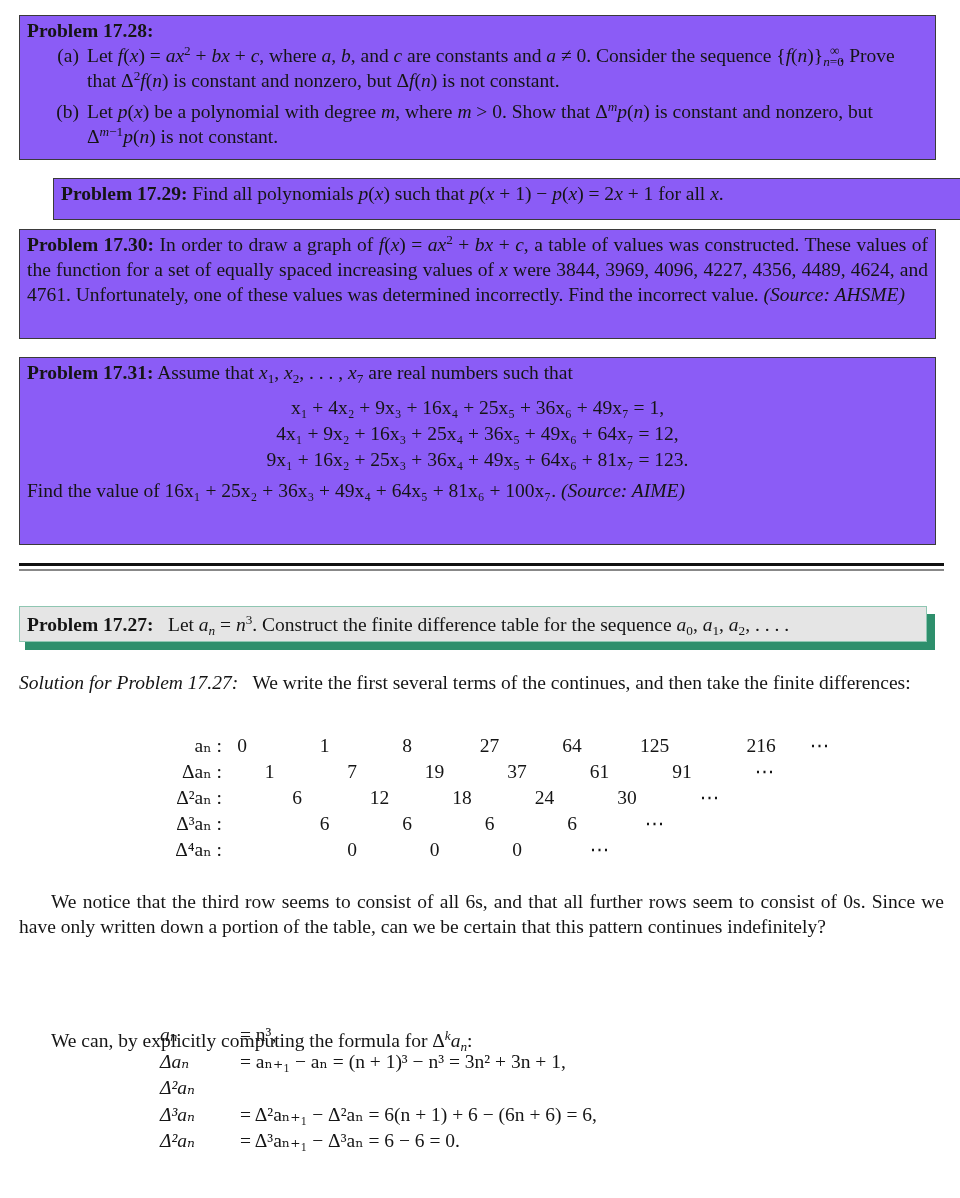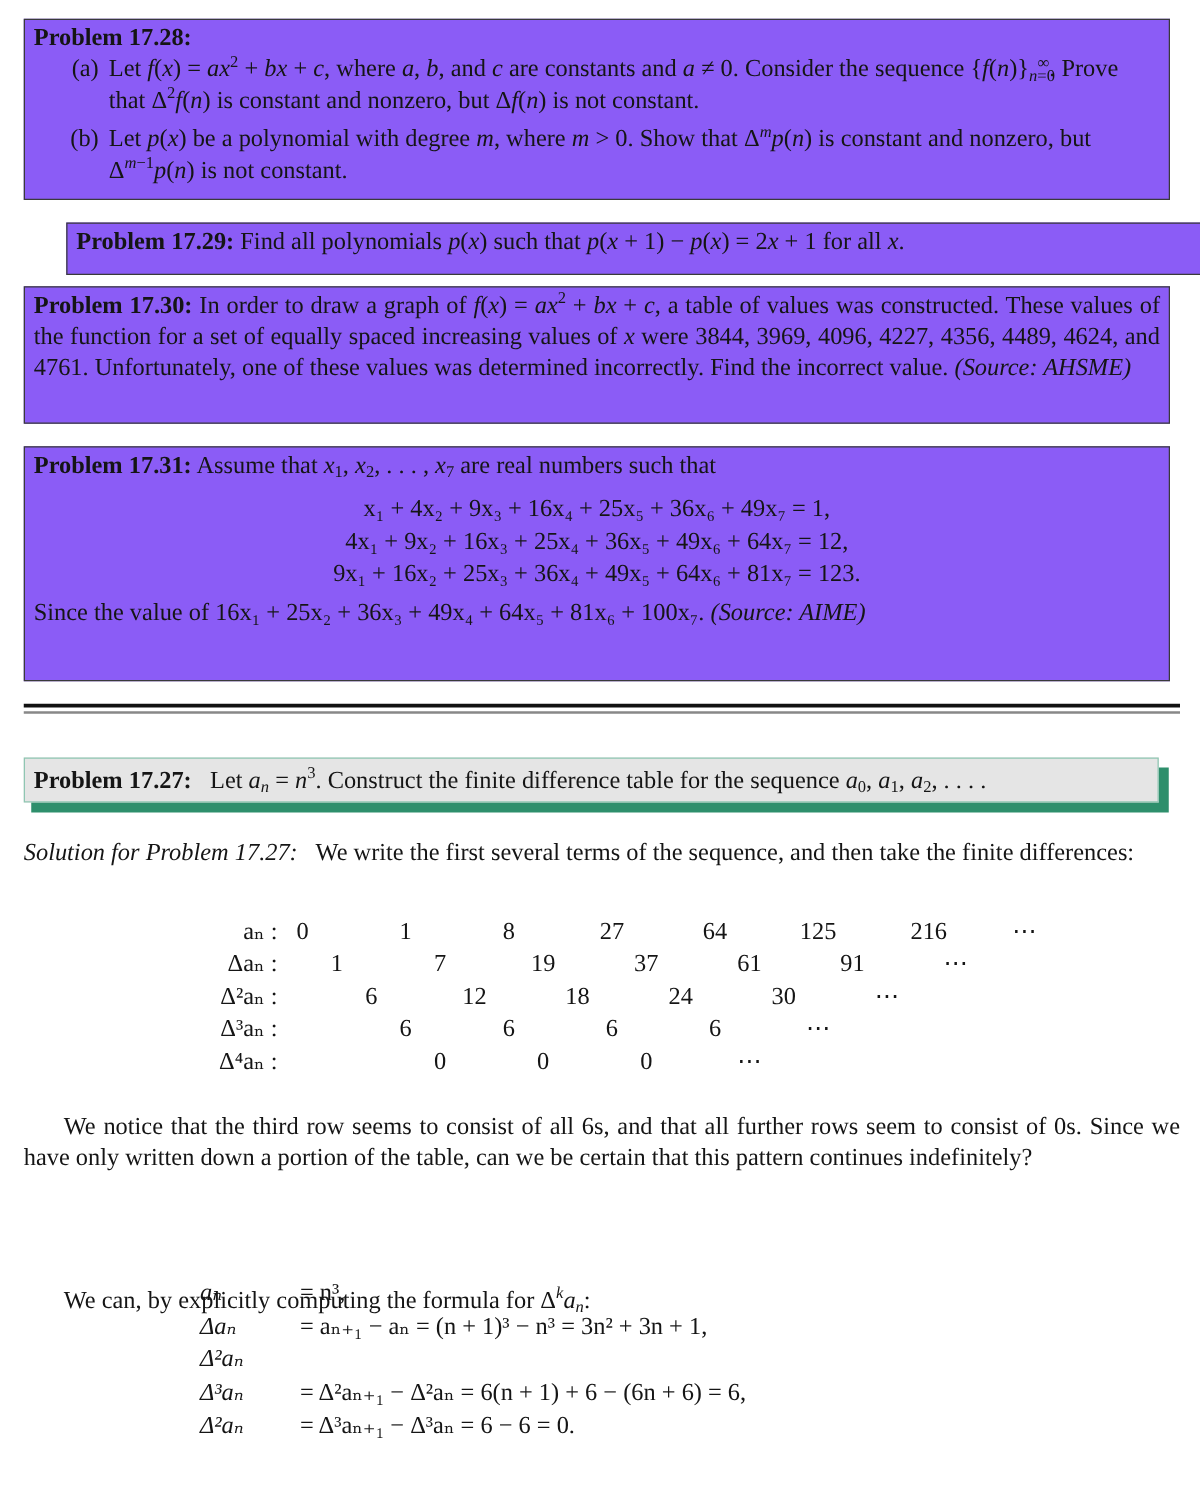--- a/index.html
+++ b/index.html
@@ -77,47 +77,47 @@
 </div>
 
 <div class="pbox" style="top:357px; height:188px;">
   <span class="ptitle">Problem 17.31:</span>
   <span> Assume that <i>x</i><sub>1</sub>, <i>x</i><sub>2</sub>, . . . , <i>x</i><sub>7</sub> are real numbers such that</span>
   <div class="eqblock">
     <span class="eqline">x₁ + 4x₂ + 9x₃ + 16x₄ + 25x₅ + 36x₆ + 49x₇ = 1,</span>
     <span class="eqline">4x₁ + 9x₂ + 16x₃ + 25x₄ + 36x₅ + 49x₆ + 64x₇ = 12,</span>
     <span class="eqline">9x₁ + 16x₂ + 25x₃ + 36x₄ + 49x₅ + 64x₆ + 81x₇ = 123.</span>
   </div>
-  <span>Since the value of 16x₁ + 25x₂ + 36x₃ + 49x₄ + 64x₅ + 81x₆ + 100x₇.</span>
+  <span>Find the value of 16x₁ + 25x₂ + 36x₃ + 49x₄ + 64x₅ + 81x₆ + 100x₇.</span>
   <i>(Source: AIME)</i>
 </div>
 
 <div class="rule1"></div>
 <div class="rule2"></div>
 
 <div class="greenbox-shadow"></div>
 <div class="greenbox">
   <span class="ptitle">Problem 17.27:</span>
   <span>&nbsp; Let <i>a</i><sub><i>n</i></sub> = <i>n</i><sup>3</sup>. Construct the finite difference table for the sequence <i>a</i><sub>0</sub>, <i>a</i><sub>1</sub>, <i>a</i><sub>2</sub>, . . . .</span>
 </div>
 
 <div class="sol">
   <i>Solution for Problem 17.27:</i>&nbsp;&nbsp;
-  <span>We write the first several terms of the sequence, and then take the finite differences:</span>
+  <span>We write the first several terms of the continues, and then take the finite differences:</span>
 </div>
 
 <div class="diff-table" id="dtable">
     <div class="dt-label" style="top: 0px; left: 0px;">aₙ :</div>
     <div class="dt-val" style="top: 0px; left: 82px;">0</div>
     <div class="dt-val" style="top: 0px; left: 164.5px;">1</div>
     <div class="dt-val" style="top: 0px; left: 247px;">8</div>
     <div class="dt-val" style="top: 0px; left: 329.5px;">27</div>
     <div class="dt-val" style="top: 0px; left: 412px;">64</div>
     <div class="dt-val" style="top: 0px; left: 494.5px;">125</div>
-    <div class="dt-val" style="top: 0px; left: 583px;">216</div>
+    <div class="dt-val" style="top: 0px; left: 601px;">216</div>
     <div class="dt-val" style="top: 0px; left: 659.5px;">⋯</div>
     <div class="dt-label" style="top: 26px; left: 0px;">Δaₙ :</div>
     <div class="dt-val" style="top: 26px; left: 109.5px;">1</div>
     <div class="dt-val" style="top: 26px; left: 192px;">7</div>
     <div class="dt-val" style="top: 26px; left: 274.5px;">19</div>
     <div class="dt-val" style="top: 26px; left: 357px;">37</div>
     <div class="dt-val" style="top: 26px; left: 439.5px;">61</div>
     <div class="dt-val" style="top: 26px; left: 522px;">91</div>
     <div class="dt-val" style="top: 26px; left: 604.5px;">⋯</div>
     <div class="dt-label" style="top: 52px; left: 0px;">Δ²aₙ :</div>

